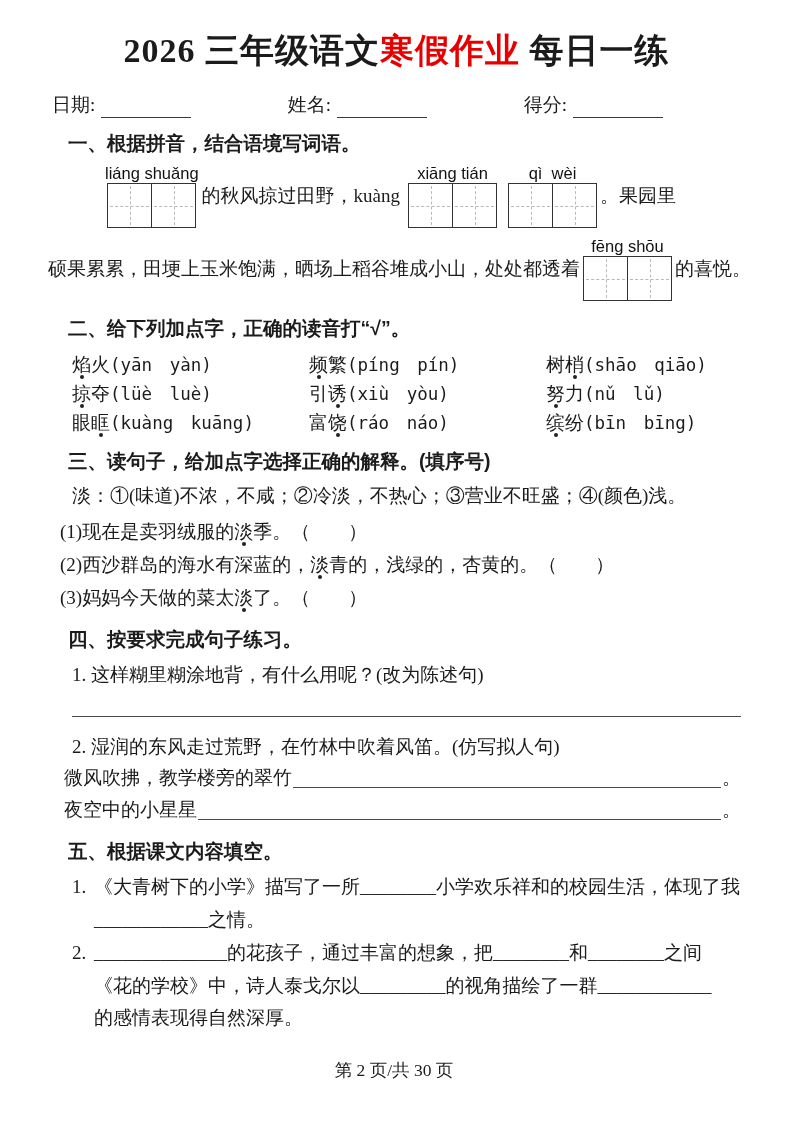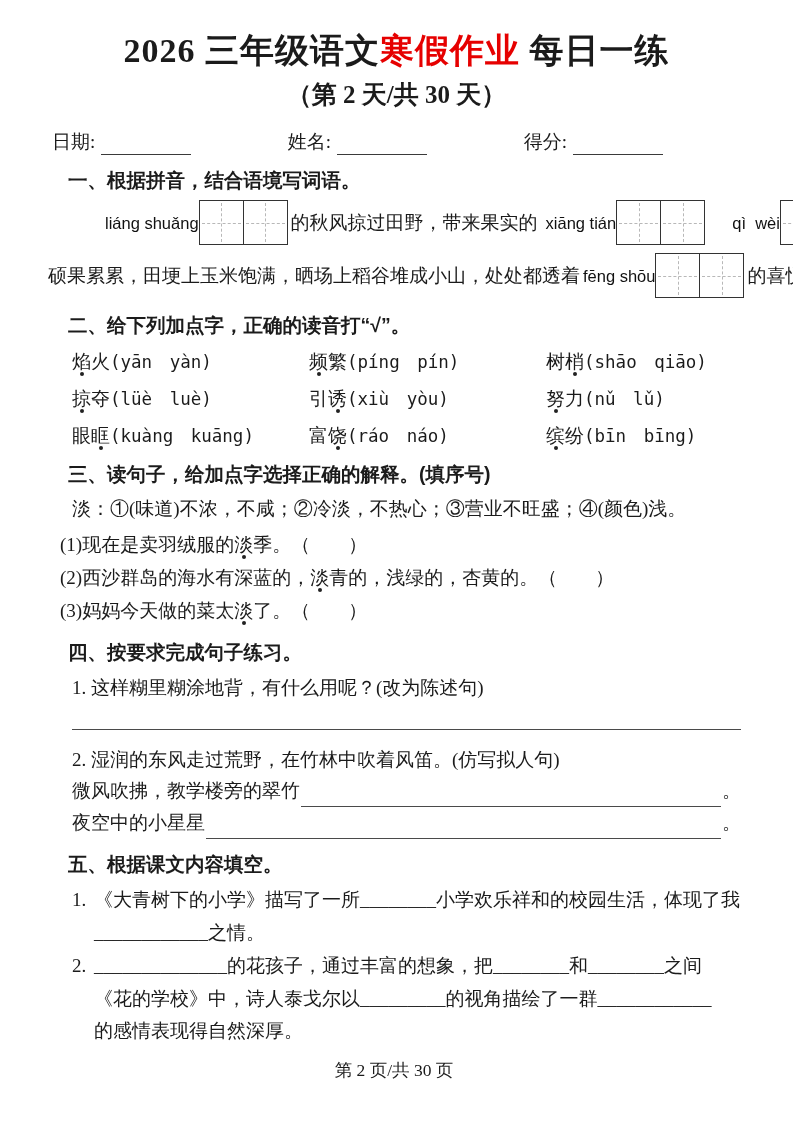--- a/index.html
+++ b/index.html
@@ -13,55 +13,54 @@
   .title .red{color:#e60000;}
   .subtitle{font-size:25px;font-weight:bold;text-align:center;margin:4px 0 0;}
   .fields-row{display:flex;justify-content:space-between;padding-right:78px;margin-top:18px;font-size:19px;}
   .field{display:flex;align-items:flex-end;gap:6px;}
   .blank{display:inline-block;width:90px;height:1.15em;border-bottom:1.5px solid #3a3a3a;}
   
   .sec-heading{font-family:"Liberation Sans", sans-serif;font-weight:700;font-size:19.5px;margin:12px 16px 6px;}
   
   .boxrow{display:flex;align-items:center;font-size:19px;line-height:26px;}
   .boxrow .txt{white-space:nowrap;}
-  .pgroup{display:flex;flex-direction:row;align-items:center;margin:0 3px;}
+  .pgroup{display:flex;flex-direction:column;align-items:center;margin:0 3px;}
   .pinyin{font-family:"Liberation Sans", sans-serif;font-size:16.5px;line-height:20px;white-space:pre;color:#111;}
   .tian-box{display:flex;border:1.8px solid #333;background:#fff;}
   .tian-cell{width:43px;height:43px;position:relative;}
   .tian-cell + .tian-cell{border-left:1.6px solid #333;}
   .tian-cell::before{content:"";position:absolute;top:50%;left:2px;right:2px;border-top:1px dashed #b8b8b8;}
   .tian-cell::after{content:"";position:absolute;left:50%;top:2px;bottom:2px;border-left:1px dashed #b8b8b8;}
   
   .dotted{position:relative;}
   .dotted::after{content:"";position:absolute;left:50%;transform:translateX(-50%);bottom:-4px;width:4px;height:4px;border-radius:50%;background:#222;}
   
-  .s2-grid{display:grid;grid-template-columns:237px 237px auto;row-gap:11px;font-size:19px;margin:10px 0 2px 20px;}
+  .s2-grid{display:grid;grid-template-columns:237px 237px auto;row-gap:3px;font-size:19px;margin:10px 0 2px 20px;}
   .pinyin-opts{font-family:"DejaVu Sans Mono", monospace;font-size:17.5px;}
   
   .def-line{font-size:19px;line-height:30px;margin:0 0 4px 20px;}
   .s3-item{font-size:19px;line-height:33px;margin-left:8px;}
   
   .sub-line{font-size:19px;line-height:31px;margin-left:20px;}
   .answer-line{border-bottom:1.5px solid #4a4a4a;height:0;margin:26px 0 14px 20px;}
-  .fill-row{display:flex;align-items:flex-end;font-size:19px;line-height:32px;margin-left:20px;}
+  .fill-row{display:flex;align-items:center;font-size:19px;line-height:32px;margin-left:12px;}
   .fill-row .txt{white-space:nowrap;}
   .fill-line{flex:1;border-bottom:1.5px solid #4a4a4a;height:1em;margin:0 1px;}
   
   .s5-item{position:relative;padding-left:22px;font-size:19px;line-height:32.5px;margin-left:20px;margin-bottom:1px;}
   .s5-num{position:absolute;left:0;top:0;}
   
   .footer{position:absolute;left:0;right:5px;bottom:18px;text-align:center;font-size:17.5px;}
 </style>
 </head>
 <body>
 
 <div class="page">
 
   <div class="title"><span>2026 三年级语文</span><span class="red">寒假作业</span><span> 每日一练</span></div>
-  <div class="subtitle">（第 2 天/共 30 天）</div>
 
   <div class="fields-row">
     <div class="field">
       <span>日期:</span>
       <span class="blank"></span>
     </div>
     <div class="field">
       <span>姓名:</span>
       <span class="blank"></span>
     </div>
@@ -73,29 +72,29 @@
 
   <div class="sec-heading">一、根据拼音，结合语境写词语。</div>
   <div class="boxrow" style="margin-left:50px;">
     <div class="pgroup">
       <div class="pinyin">liáng shuǎng</div>
       <div class="tian-box">
         <div class="tian-cell"></div>
         <div class="tian-cell"></div>
       </div>
     </div>
-    <span class="txt">的秋风掠过田野，带来果实的</span>
+    <span class="txt">的秋风掠过田野，kuàng</span>
     <div class="pgroup" style="margin-left:8px;">
       <div class="pinyin">xiāng tián</div>
       <div class="tian-box">
         <div class="tian-cell"></div>
         <div class="tian-cell"></div>
       </div>
     </div>
-    <div class="pgroup" style="margin-left:24px;">
+    <div class="pgroup" style="margin-left:8px;">
       <div class="pinyin">qì  wèi</div>
       <div class="tian-box">
         <div class="tian-cell"></div>
         <div class="tian-cell"></div>
       </div>
     </div>
     <span class="txt">。果园里</span>
   </div>
   <div class="boxrow" style="margin-top:8px;margin-left:-4px;">
     <span class="txt">硕果累累，田埂上玉米饱满，晒场上稻谷堆成小山，处处都透着</span>

